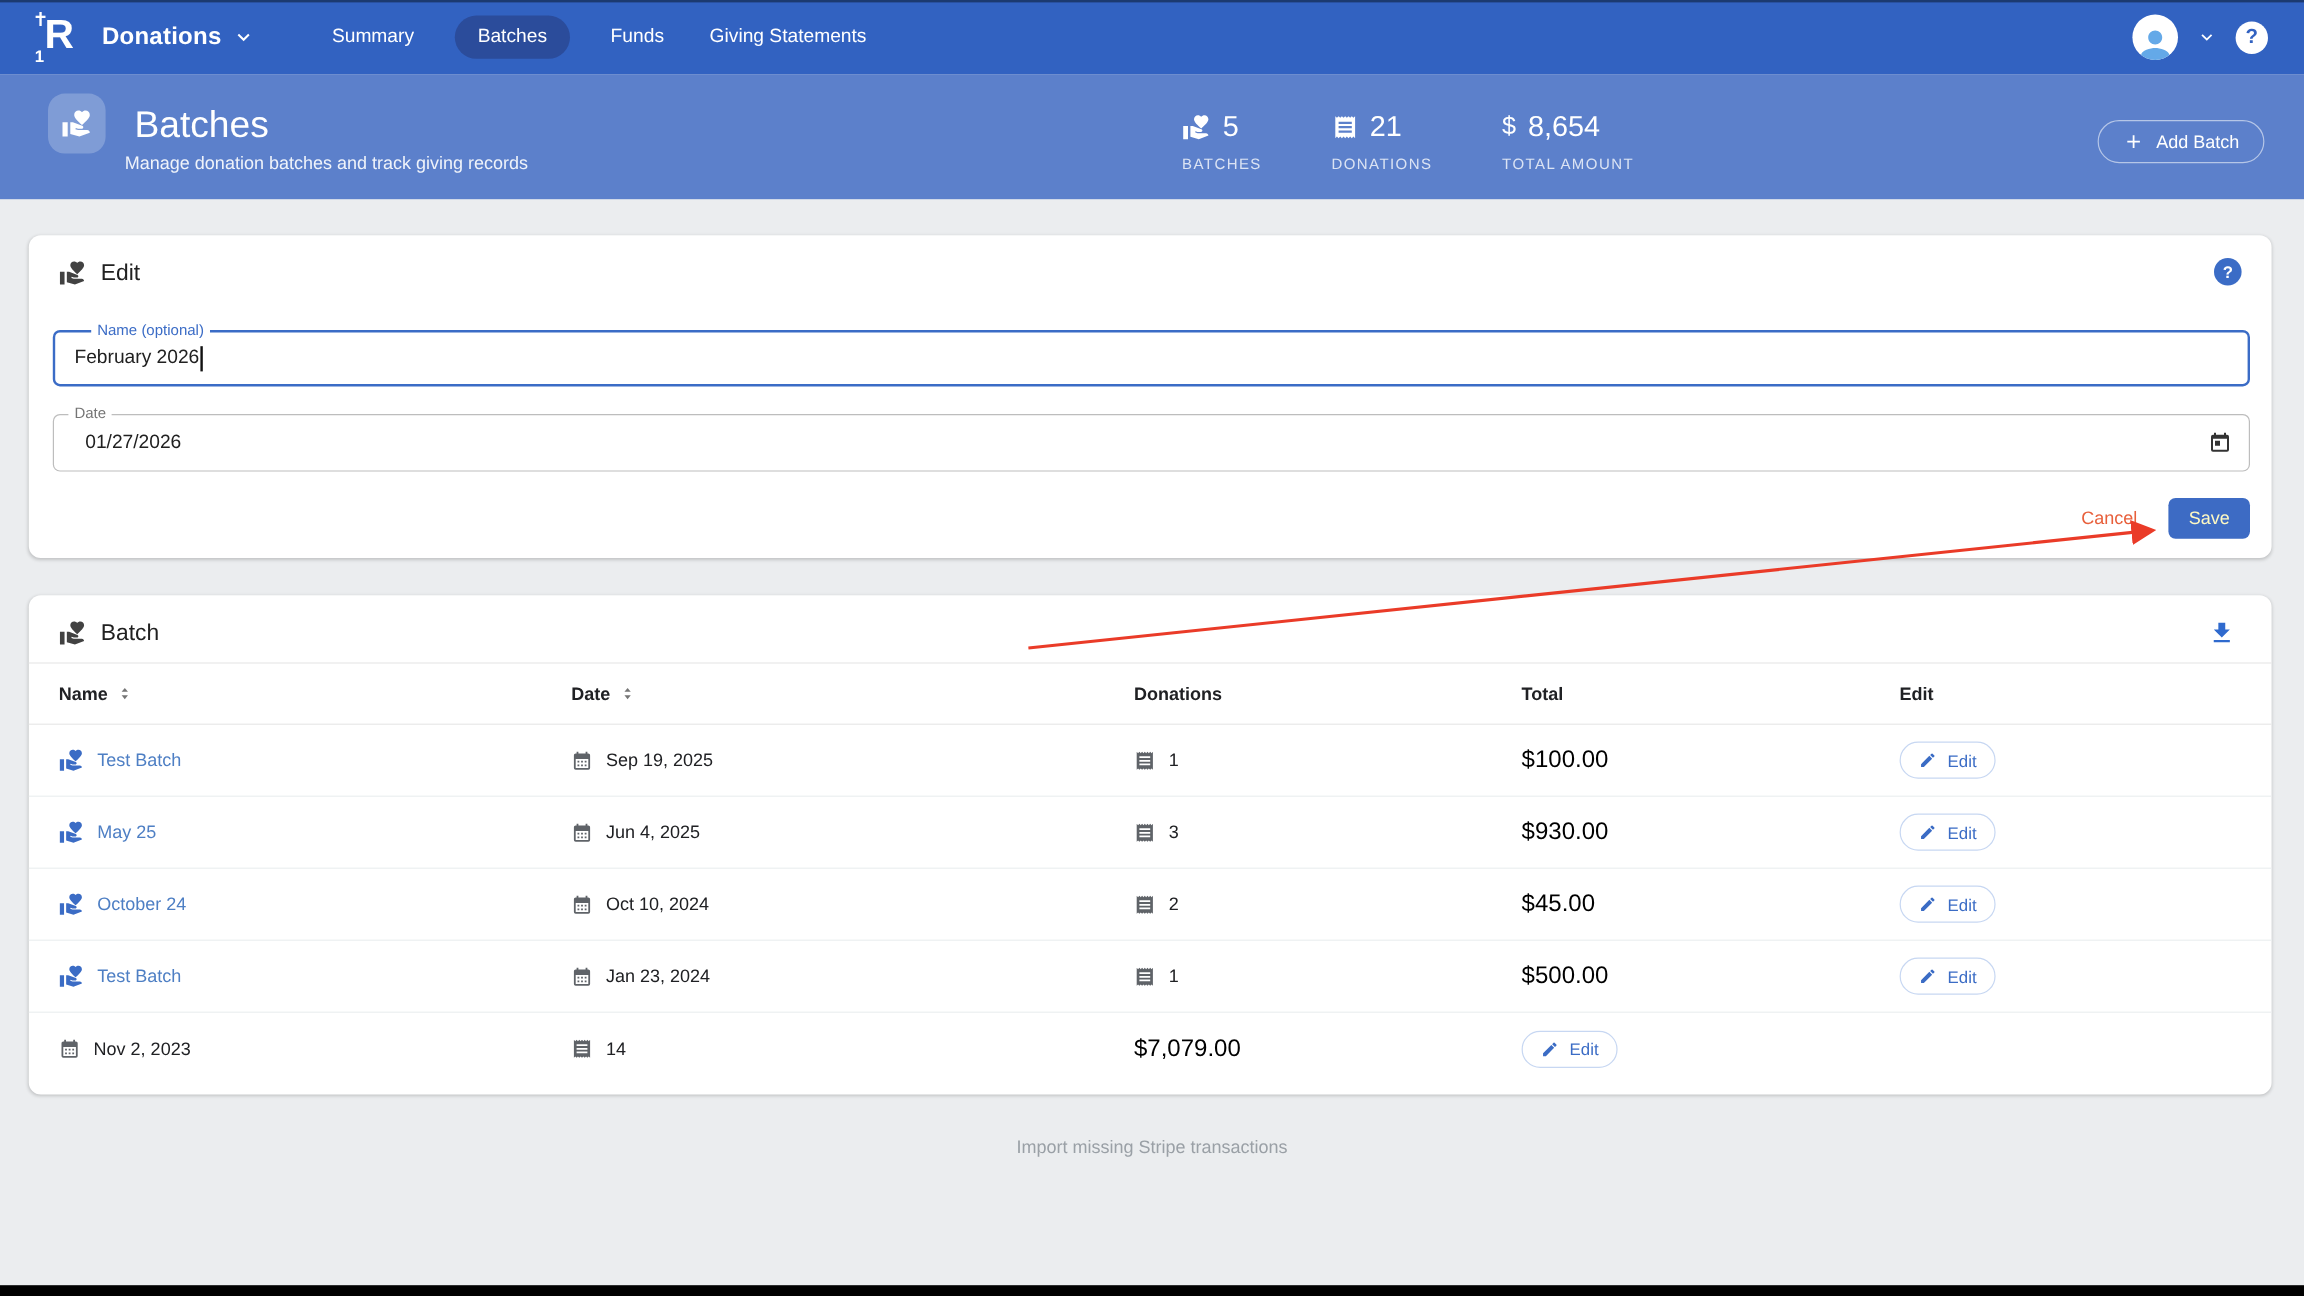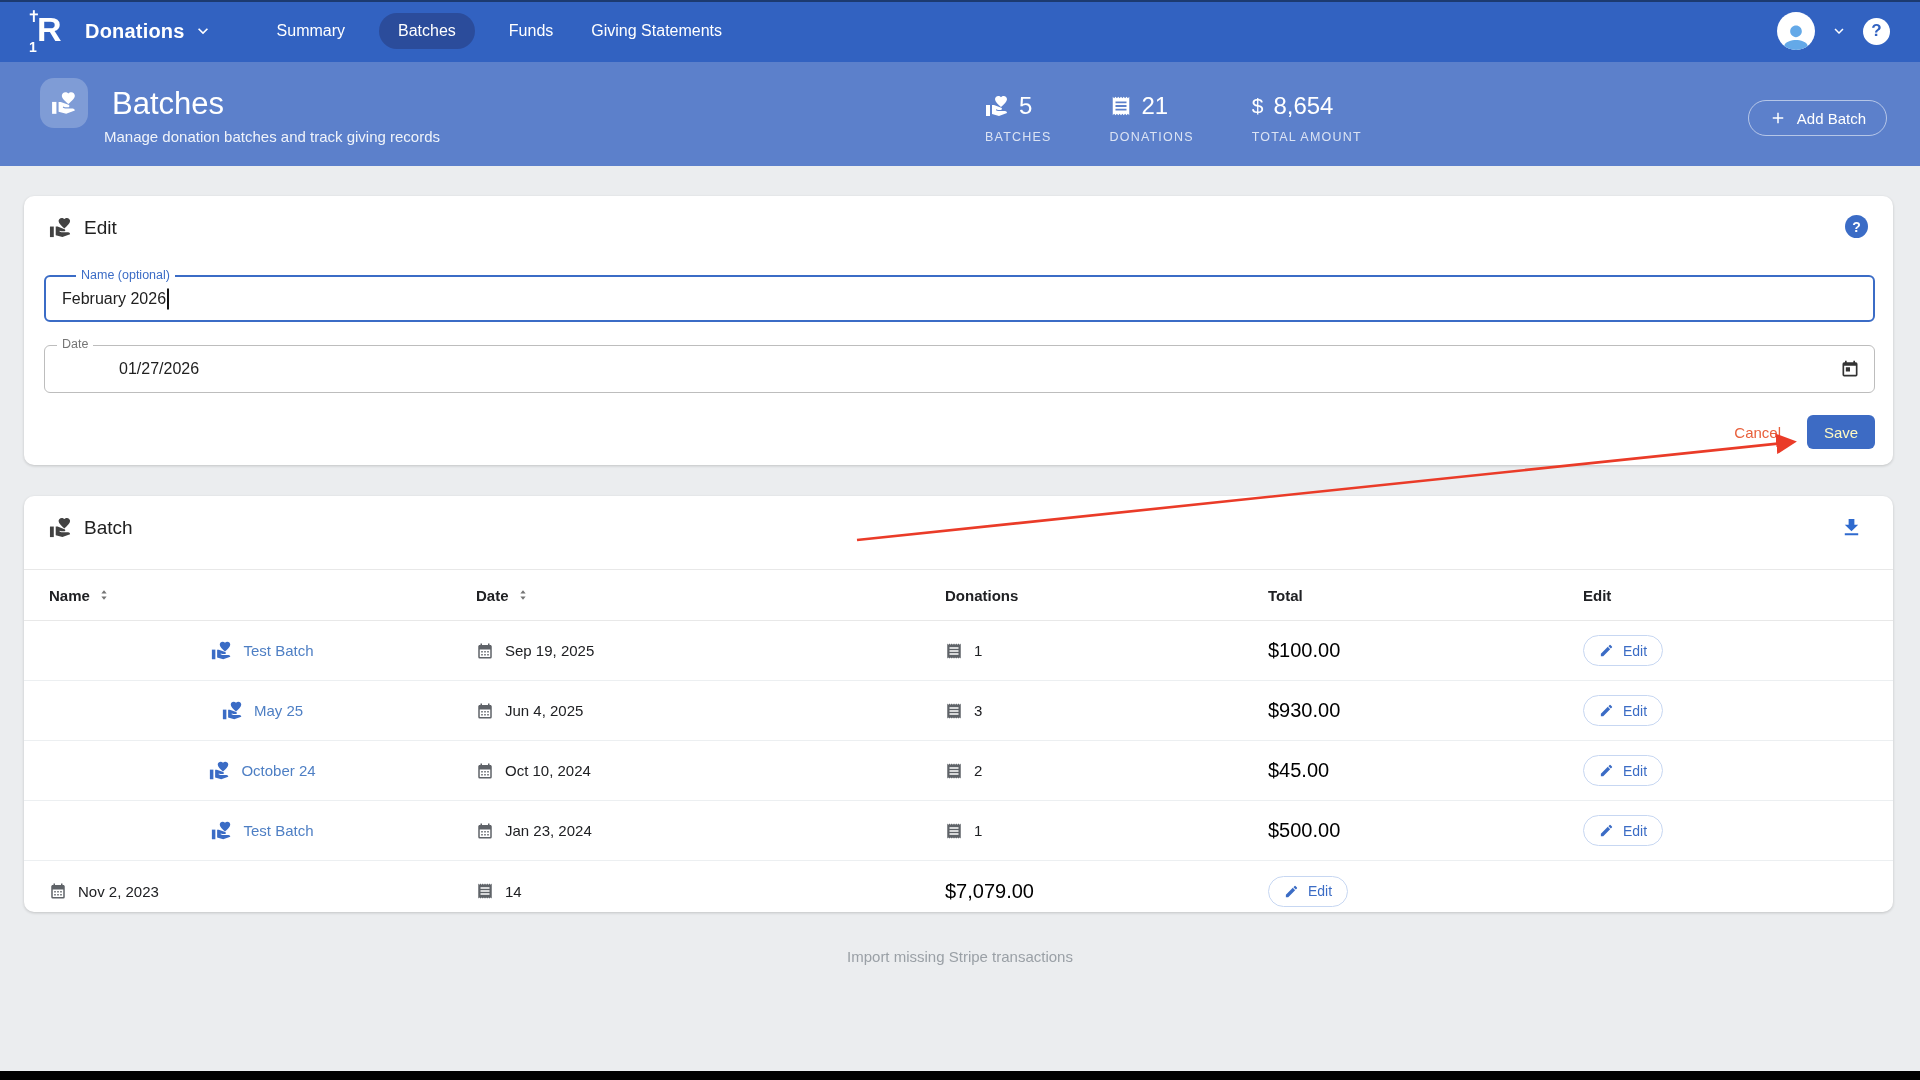--- a/index.html
+++ b/index.html
@@ -71,42 +71,42 @@
     display: flex; align-items: center; justify-content: center; cursor: pointer;
   }
 
   .field { position: absolute; left: 20px; right: 18px; border-radius: 6px; background: #fff; }
   .field-label { position: absolute; top: -9px; font-size: 12.5px; background: #fff; padding: 0 5px; }
   .name-field { top: 79px; height: 47px; border: 2px solid #3b6cc6; }
   .name-field .field-label { left: 30px; color: #3b6cc6; }
   .date-field { top: 149px; height: 48px; border: 1px solid #bdbdbd; }
   .date-field .field-label { left: 12px; color: #757575; }
   .field-value { position: absolute; left: 16px; top: 50%; transform: translateY(-50%); font-size: 16px; color: #212121; display: flex; align-items: center; }
-  .date-field .field-value { left: 26px; margin-left: 48px; }
+  .date-field .field-value { left: 26px; }
   .caret { width: 1.5px; height: 21px; background: #111; margin-left: 1px; }
   .date-picker-icon { position: absolute; right: 14px; top: 50%; transform: translateY(-50%); color: #333; cursor: pointer; }
 
   .edit-actions { position: absolute; top: 219px; right: 18px; display: flex; align-items: center; gap: 26px; }
   .cancel-link { color: #e8603c; font-size: 15px; font-weight: 500; cursor: pointer; }
   .save-btn {
     width: 68px; height: 34px; background: #3d6bc4; color: #fef9c3; border: none; border-radius: 6px;
     font-size: 15px; font-weight: 500; cursor: pointer; font-family: inherit;
   }
 
   
   .batch-card { top: 496px; height: 416px; }
   .dl-icon { position: absolute; right: 30px; top: 20px; color: #2f6ace; cursor: pointer; }
 
   .tbl-grid { display: grid; grid-template-columns: 427px 469px 323px 315px 1fr; padding-left: 25px; align-items: center; }
-  .tbl-head { height: 52px; border-top: 1px solid #e8e8e8; border-bottom: 1px solid #e8e8e8; margin-top: 30px; }
+  .tbl-head { height: 52px; border-top: 1px solid #e8e8e8; border-bottom: 1px solid #e8e8e8; margin-top: 13px; }
   .th { display: flex; align-items: center; gap: 7px; font-size: 15px; font-weight: 700; color: #202124; }
   .sort-icon { color: #757575; }
   .row { height: 60px; border-bottom: 1px solid #eceff1; }
   .row:last-child { border-bottom: none; }
-  .cell-name { display: flex; align-items: center; gap: 11px; justify-content: center; }
+  .cell-name { display: flex; align-items: center; gap: 11px; }
   .row-link { color: #4e7fc4; font-size: 15px; cursor: pointer; }
   .cell-date, .cell-don { display: flex; align-items: center; gap: 11px; font-size: 15px; color: #202124; }
   .gray-icon { color: #5f6368; }
   .cell-total { font-size: 20px; font-weight: 400; color: #000000; }
   .edit-btn {
     display: inline-flex; align-items: center; gap: 9px; height: 31px; padding: 0 15px;
     border: 1px solid #c7d7f2; border-radius: 16px; background: #fff; color: #3b6cc5;
     font-size: 14px; font-weight: 500; cursor: pointer; font-family: inherit; width: fit-content;
   }
 

